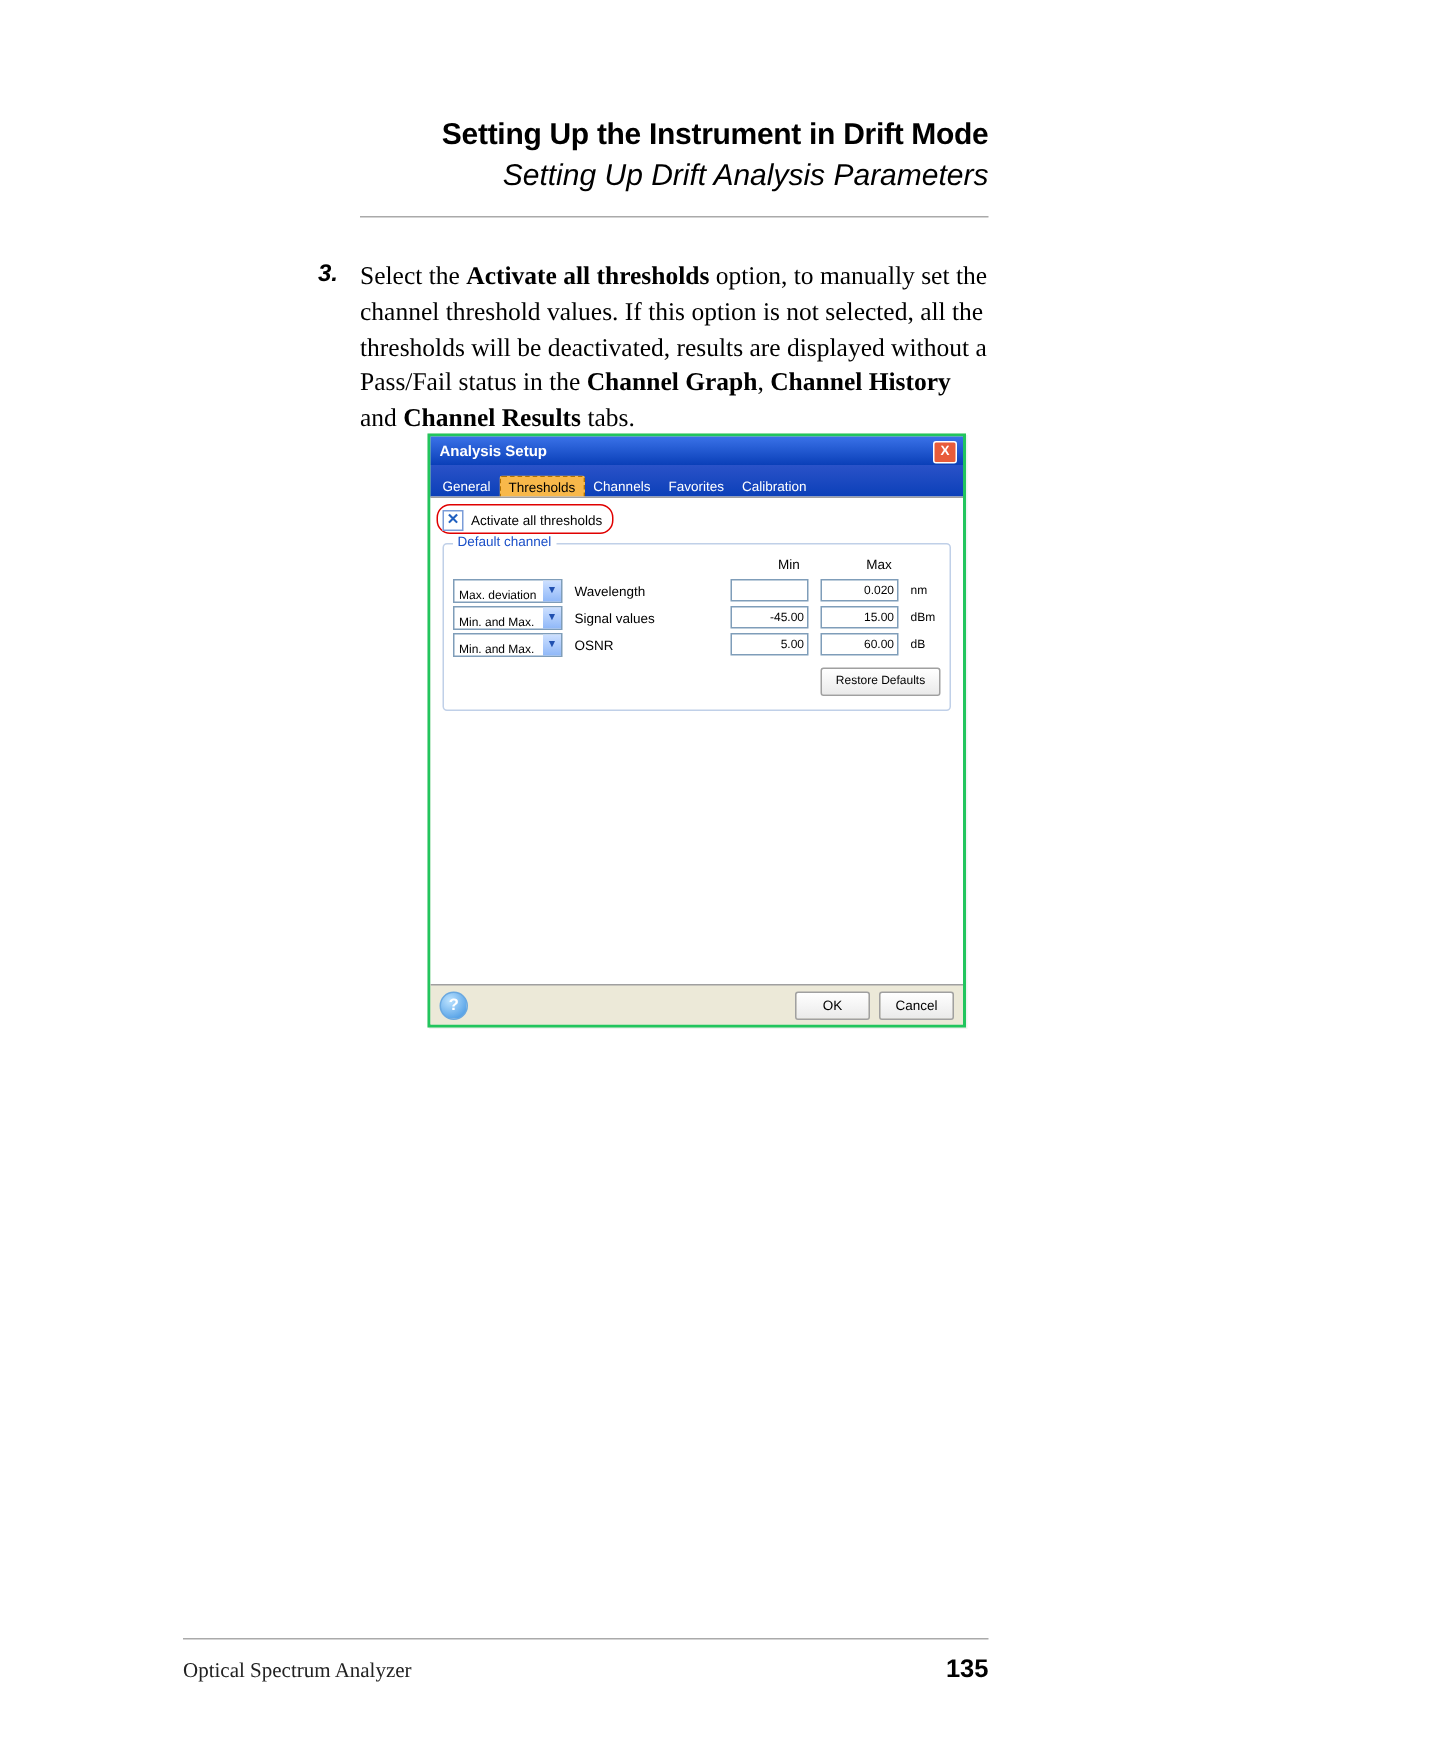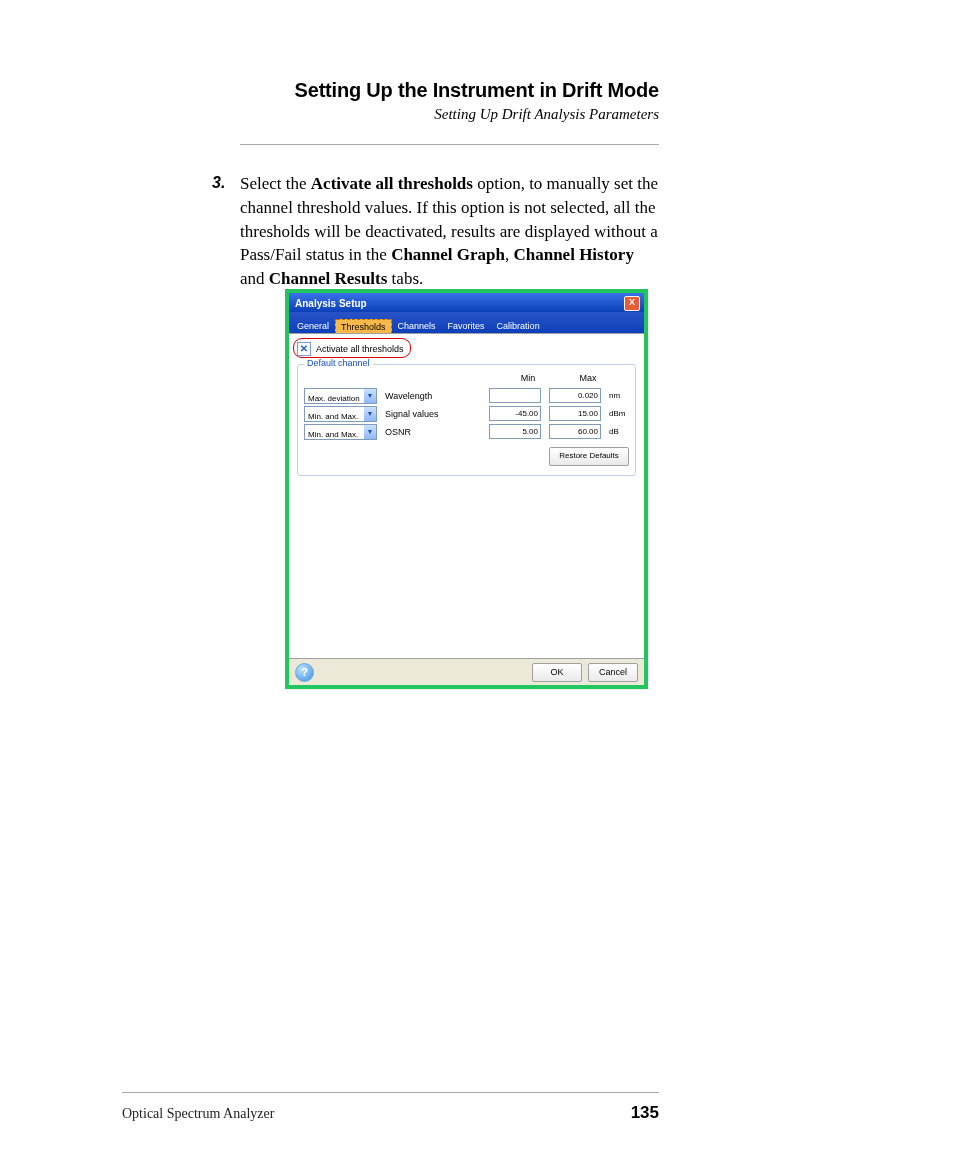--- a/index.html
+++ b/index.html
@@ -24,23 +24,22 @@
     right: 122px;
     text-align: right;
   }
   .header-title {
     font-weight: bold;
     font-size: 20px;
     letter-spacing: -0.2px;
   }
   .header-sub {
     font-style: italic;
-    font-size: 15px;
+    font-size: 20px;
     margin-top: 4px;
-    font-family: Liberation Serif, serif;
   }
   .hr {
     position: absolute;
     top: 120px;
     left: 240px;
     right: 122px;
     height: 1px;
     background: #aaa;
   }
   .body-text {
@@ -61,21 +60,21 @@
     font-family: Verdana, Geneva, sans-serif;
     font-size: 16px;
   }
   .b { font-weight: bold; }
   .dialog-wrap {
     position: absolute;
     top: 265px;
     left: 285px;
     width: 355px;
     height: 392px;
-    border: 4px solid #22c55e;
+    border: 2px solid #22c55e;
     background: #ece9d8;
     font-family: Tahoma, sans-serif;
     font-size: 9px;
     box-shadow: 1px 1px 0 rgba(0,0,0,0.05);
   }
   .titlebar {
     height: 18px;
     background: linear-gradient(to bottom, #3a72e8, #0a3fb8);
     color: #fff;
     font-weight: bold;

